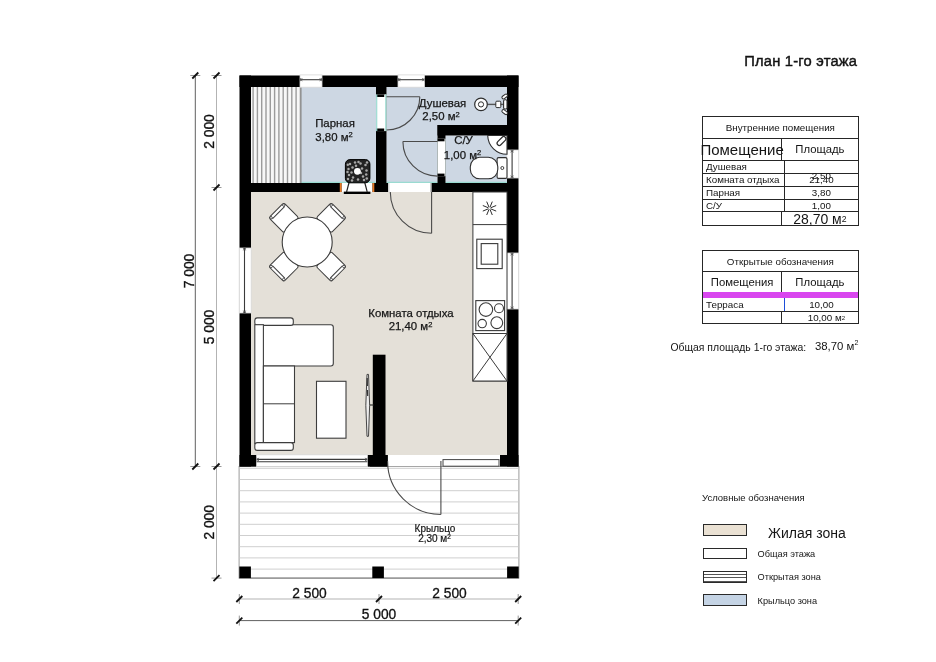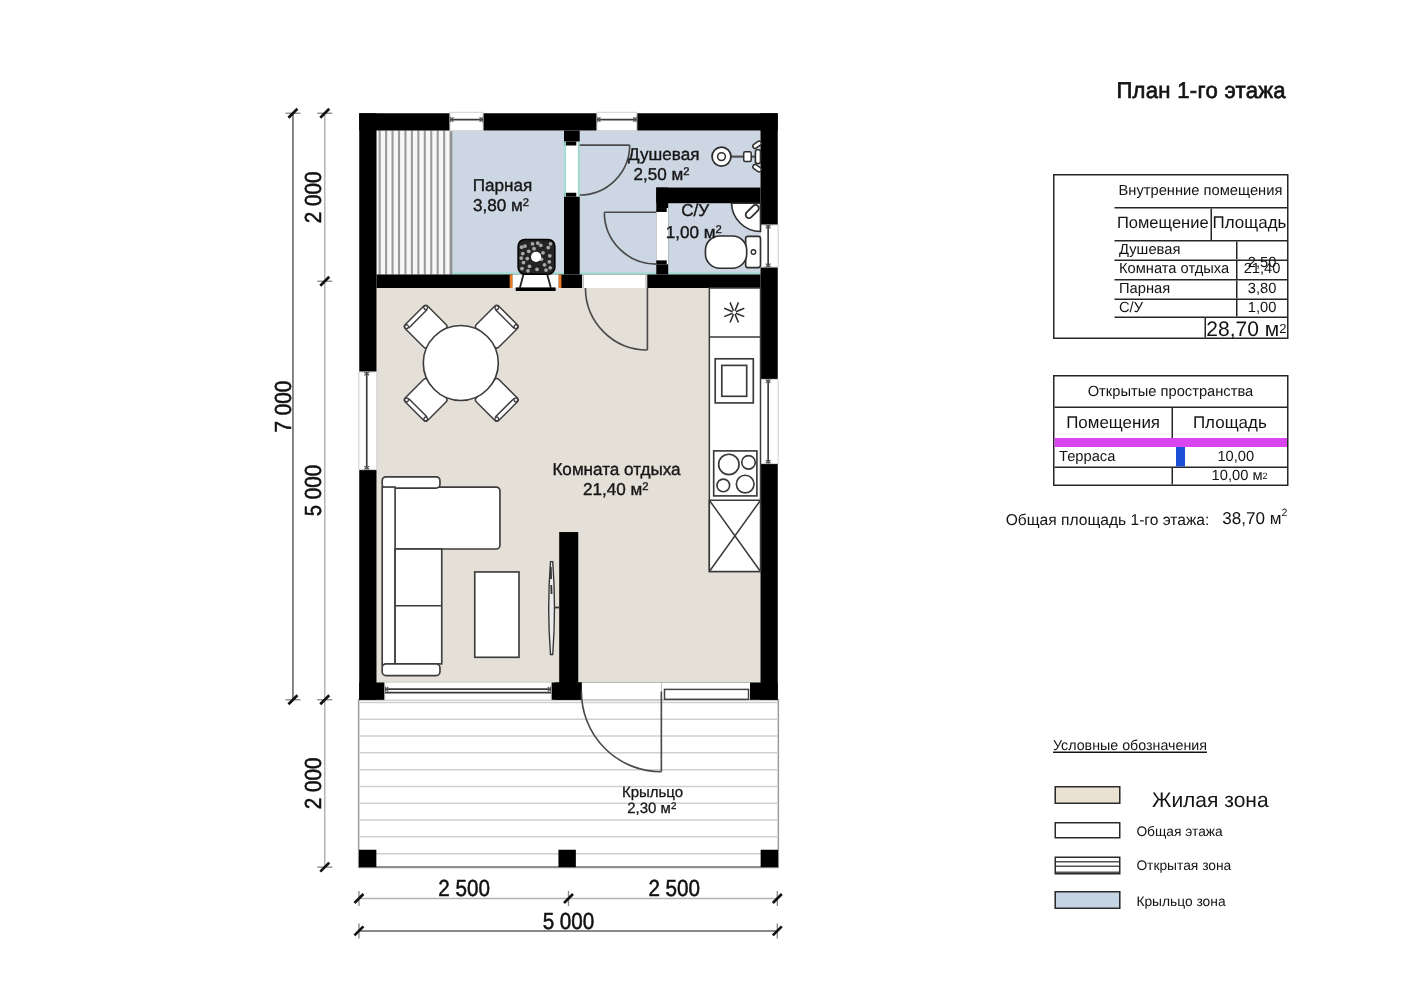--- a/index.html
+++ b/index.html
@@ -338,26 +338,26 @@
 <line x1="239.3" y1="615.6" x2="239.3" y2="625.6" stroke="#8a8a8a" stroke-width="0.9"></line>
 <line x1="236.3" y1="623.6" x2="242.3" y2="617.6" stroke="#111" stroke-width="1.8"></line>
 <line x1="518.2" y1="615.6" x2="518.2" y2="625.6" stroke="#8a8a8a" stroke-width="0.9"></line>
 <line x1="515.2" y1="623.6" x2="521.2" y2="617.6" stroke="#111" stroke-width="1.8"></line>
 <text x="379" y="619.1" font-size="15.5" fill="#111" stroke="#111" stroke-width="0.35" textLength="34.5" lengthAdjust="spacingAndGlyphs" text-anchor="middle">5 000</text>
 </g>
 </svg>
 
 <div class="abs" style="left:664px;top:51.5px;width:282px;font-size:15.2px;font-weight:normal;-webkit-text-stroke:0.45px #131313;letter-spacing:0.2px;text-align:center;color:#131313;transform:scaleX(0.97);transform-origin:left;">План 1-го этажа</div>
 
-<div class="abs" style="left:702px;top:115.6px;width:156.6px;border:1.2px solid #262626;box-sizing:border-box;color:#141414;padding-left:40px;">
+<div class="abs" style="left:702px;top:115.6px;width:156.6px;border:1.2px solid #262626;box-sizing:border-box;color:#141414;">
 
 <div style="height:21.3px;border-bottom:1px solid #262626;display:flex;align-items:center;justify-content:center;font-size:9.8px;">Внутренние помещения</div>
 
 <div style="height:21.1px;border-bottom:1px solid #262626;display:flex;">
-  <div style="width:78.2px;border-right:1px solid #262626;display:flex;align-items:center;justify-content:center;font-size:11px;">Помещение</div>
+  <div style="width:78.2px;border-right:1px solid #262626;display:flex;align-items:center;justify-content:center;font-size:15px;">Помещение</div>
   <div style="flex:1;display:flex;align-items:center;justify-content:center;font-size:11.3px;">Площадь</div>
 </div>
 
 <div style="height:11.9px;border-bottom:1px solid #262626;display:flex;font-size:9.8px;">
   <div style="width:78.2px;border-right:1px solid #262626;display:flex;align-items:center;padding-left:3px;">Душевая</div>
   <div style="flex:1;display:flex;align-items:center;justify-content:center;margin-top:15px;">2,50</div>
 </div>
 
 <div style="height:11.9px;border-bottom:1px solid #262626;display:flex;font-size:9.8px;">
   <div style="width:78.2px;border-right:1px solid #262626;display:flex;align-items:center;padding-left:3px;white-space:nowrap;">Комната отдыха</div>
@@ -375,41 +375,41 @@
 </div>
 
 <div style="height:13.0px;display:flex;font-size:14px;">
   <div style="width:78.2px;border-right:1px solid #262626;"></div>
   <div style="flex:1;display:flex;align-items:center;justify-content:center;">28,70&nbsp;м<sup>2</sup></div>
 </div>
 </div>
 
 <div class="abs" style="left:702px;top:250.3px;width:156.6px;border:1.2px solid #262626;box-sizing:border-box;color:#141414;">
 
-<div style="height:19.6px;border-bottom:1px solid #262626;display:flex;align-items:center;justify-content:center;font-size:9.8px;">Открытые пространства</div>
+<div style="height:19.6px;border-bottom:1px solid #262626;display:flex;align-items:center;justify-content:center;font-size:9.8px;">Открытые обозначения</div>
 
 <div style="height:20.2px;border-bottom:6px solid #d946ef;display:flex;">
   <div style="width:78.2px;border-right:1px solid #262626;display:flex;align-items:center;justify-content:center;font-size:11.3px;">Помещения</div>
   <div style="flex:1;display:flex;align-items:center;justify-content:center;font-size:11.3px;">Площадь</div>
 </div>
 
 <div style="height:13.2px;border-bottom:1px solid #262626;display:flex;font-size:9.8px;">
-  <div style="width:78.2px;border-right:6px solid #1d4ed8;display:flex;align-items:center;padding-left:3px;">Терраса</div>
+  <div style="width:78.2px;border-right:1px solid #1d4ed8;display:flex;align-items:center;padding-left:3px;">Терраса</div>
   <div style="flex:1;display:flex;align-items:center;justify-content:center;">10,00</div>
 </div>
 
 <div style="height:11.2px;display:flex;font-size:9.8px;gap:13px;">
   <div style="width:78.2px;border-right:1px solid #262626;"></div>
   <div style="flex:1;display:flex;align-items:center;justify-content:center;">10,00&nbsp;м<sup>2</sup></div>
 </div>
 </div>
 
 <div class="abs" style="left:670.5px;top:339.5px;font-size:10.4px;color:#141414;white-space:nowrap;">Общая площадь 1-го этажа:&nbsp;&nbsp;&nbsp;<span style="font-size:11.4px;">38,70 м<sup>2</sup></span></div>
 
-<div class="abs" style="left:702px;top:492px;font-size:9.5px;color:#141414;text-decoration:underline;">Условные обозначения</div>
+<div class="abs" style="left:702px;top:492px;font-size:9.5px;color:#141414;">Условные обозначения</div>
 
 <div class="abs" style="left:702.7px;top:524px;width:44.8px;height:11.7px;background:#eae1d3;border:1px solid #2a2a2a;box-sizing:border-box;"></div>
 <div class="abs" style="left:768px;top:525px;font-size:14px;color:#141414;">Жилая зона</div>
 
 <div class="abs" style="left:702.7px;top:547.5px;width:44.8px;height:11.9px;background:#fff;border:1px solid #2a2a2a;box-sizing:border-box;"></div>
 <div class="abs" style="left:757.6px;top:548.6px;font-size:9.2px;color:#141414;">Общая этажа</div>
 
 <div class="abs" style="left:702.7px;top:570.7px;width:44.8px;height:12.2px;background:#fff;border:1px solid #2a2a2a;box-sizing:border-box;">
 <div style="height:2.4px;border-bottom:1px solid #555;"></div>
     <div style="height:2.4px;border-bottom:1px solid #555;"></div>

